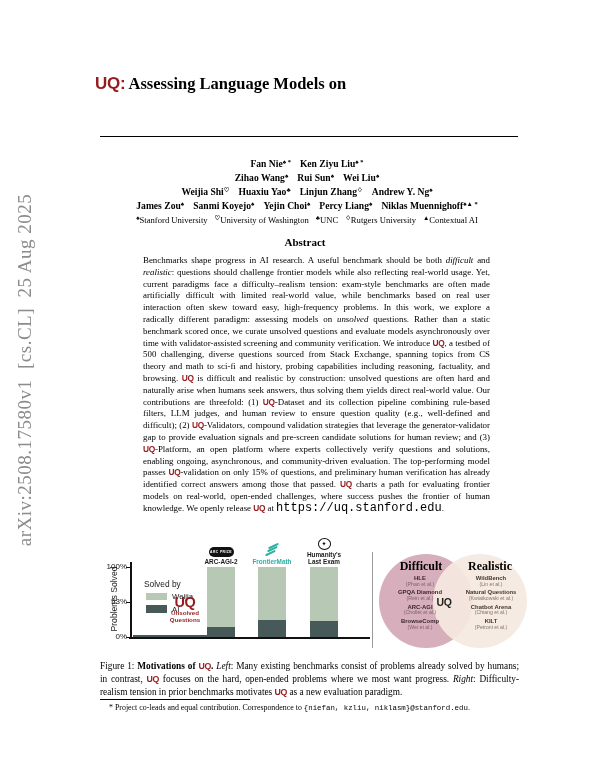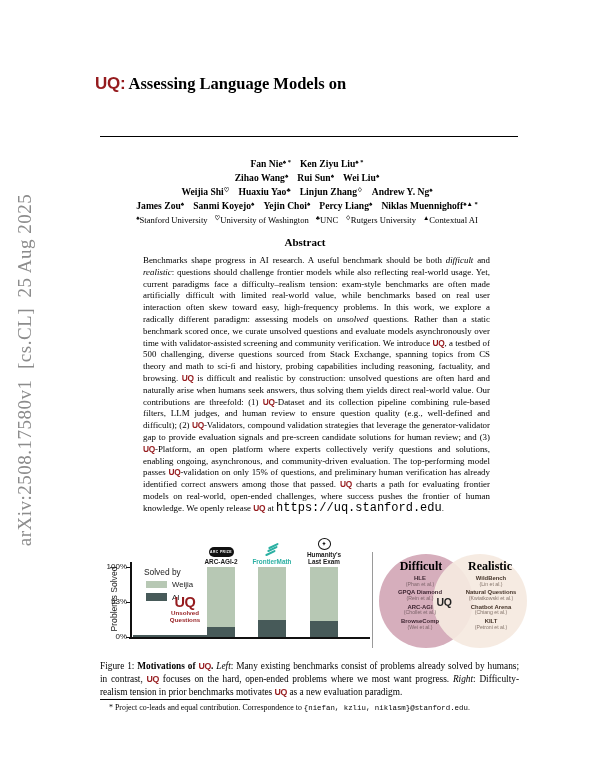--- a/index.html
+++ b/index.html
@@ -39,21 +39,21 @@
   
   .figure{position:absolute;top:536px;left:100px;width:430px;height:114px;
           font-family:"Liberation Sans",sans-serif;}
   .ylabel{position:absolute;left:-26px;top:58px;width:80px;text-align:center;
           transform:rotate(-90deg);font-size:8.6px;color:#1a1a1a;}
   .axis-y{position:absolute;left:30px;top:26px;width:1.5px;height:76px;background:#111;}
   .axis-x{position:absolute;left:29px;top:101px;width:241px;height:1.8px;background:#111;}
   .tick-label{position:absolute;left:0px;width:27px;text-align:right;font-size:8px;color:#1a1a1a;}
   .tick-mark{position:absolute;left:26px;width:4px;height:1px;background:#111;}
   .legend{position:absolute;left:44px;top:31px;}
-  .legend-title{font-size:8.4px;color:#1a1a1a;margin-bottom:3px;}
+  .legend-title{font-size:8.4px;color:#1a1a1a;margin-bottom:3px;margin-top:12px;}
   .legend-row{display:flex;align-items:center;margin:0 0 3.5px 2px;}
   .swatch{width:21px;height:7.5px;display:inline-block;margin-right:5px;}
   .legend-label{font-size:7.8px;color:#1a1a1a;}
   .uq-col{position:absolute;left:58px;top:59px;width:54px;text-align:center;}
   .uq-chart-logo{font-size:14.5px;line-height:14px;}
   .uq-sub{font-size:6.2px;line-height:7px;font-weight:bold;color:#951b1e;}
   .uq-sliver{position:absolute;left:33px;width:102px;}
   .bar-slot{position:absolute;top:2px;width:44px;height:100px;}
   .slot-head{height:27px;display:flex;flex-direction:column;align-items:center;justify-content:flex-end;}
   .bar-label{font-size:6.4px;line-height:7px;font-weight:bold;text-align:center;margin-top:1.5px;}

